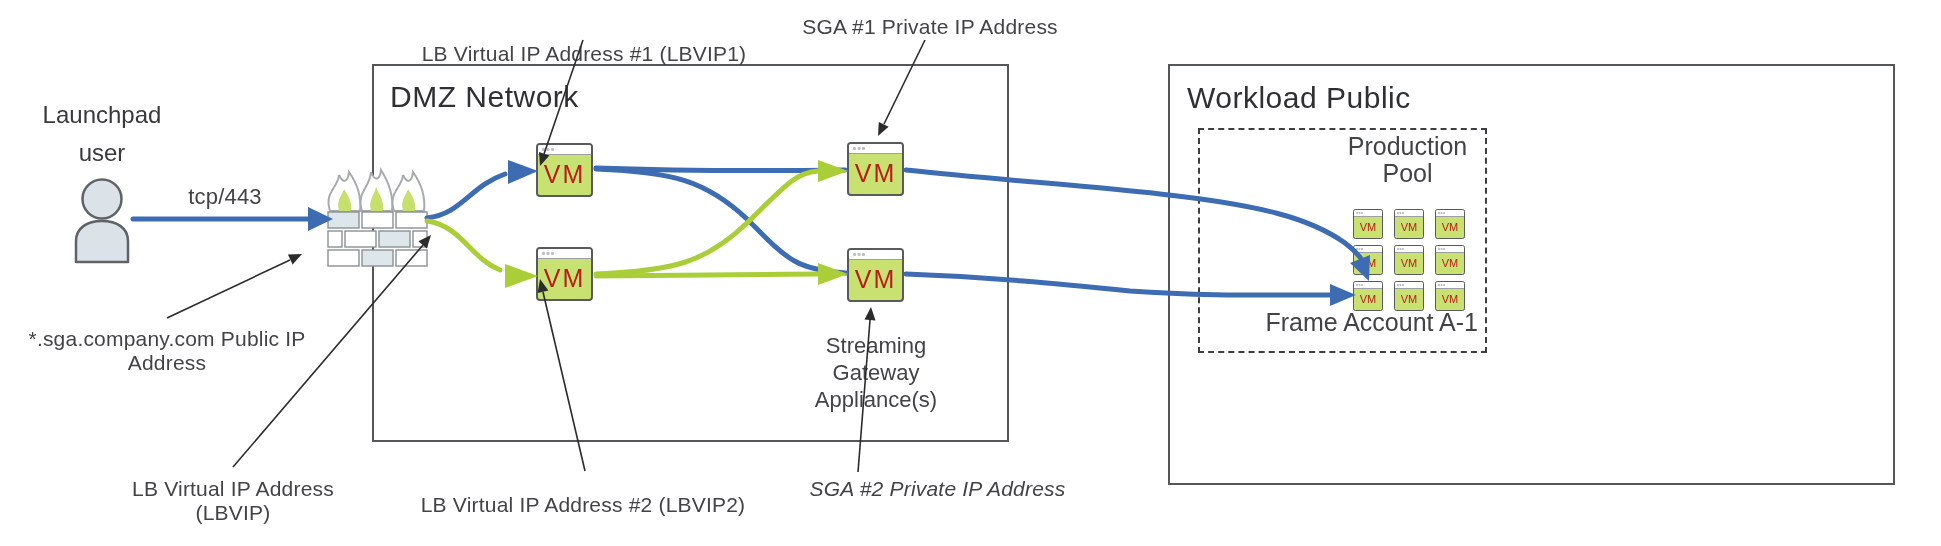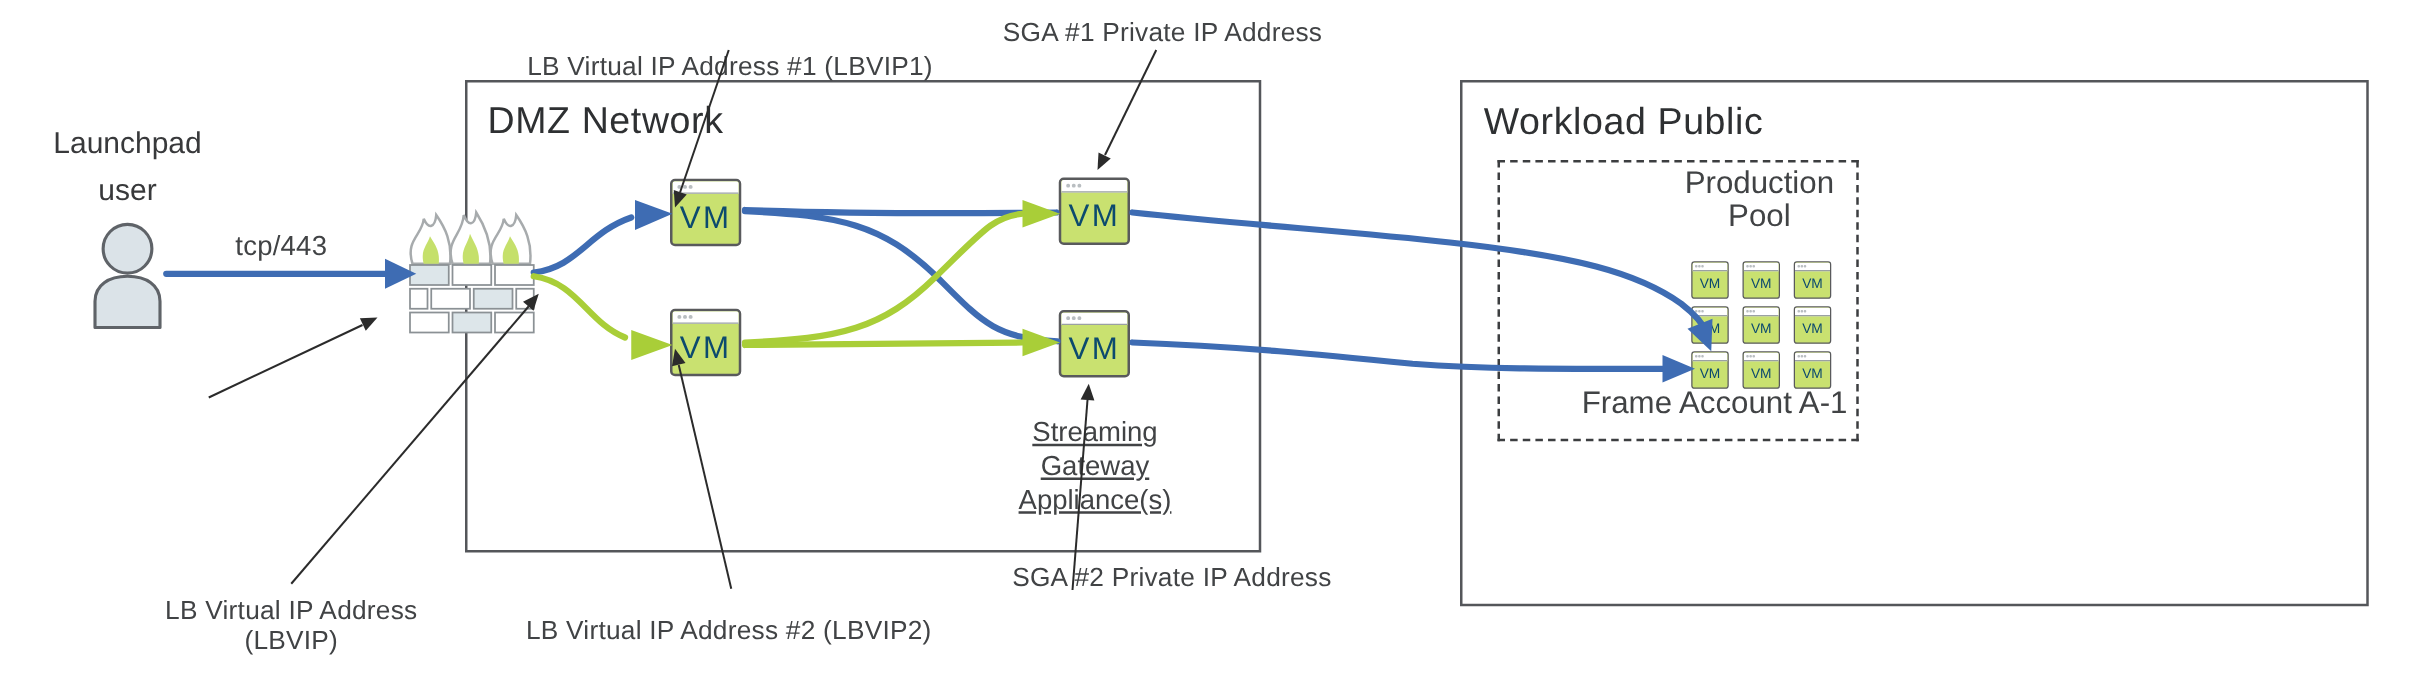--- a/index.html
+++ b/index.html
@@ -20,21 +20,21 @@
   .boxtitle{position:absolute; z-index:4; font-size:30px; letter-spacing:.5px; color:#2e3032;}
   
   .ann{position:absolute; z-index:4; font-size:21px; letter-spacing:.2px; line-height:24px; color:var(--label); text-align:center;}
   .nodelabel{position:absolute; z-index:4; font-size:22px; line-height:27px; color:var(--label); text-align:center; white-space:pre-line;}
   
   .vm{position:absolute; z-index:3; width:57px; height:54px; box-sizing:border-box;
       border:2.5px solid var(--vm-border); border-radius:4px; background:var(--vm-green); overflow:hidden;}
   .vm .bar{position:relative; height:9px; background:#fff; border-bottom:1.5px solid #9aa0a3;}
   .vm .bar::before{content:''; position:absolute; left:4px; top:3px; width:2.5px; height:2.5px; border-radius:50%;
       background:#b9bec1; box-shadow:4.5px 0 0 #b9bec1, 9px 0 0 #b9bec1;}
-  .vm .vmlabel{display:block; text-align:center; font-size:25px; letter-spacing:2px; line-height:38px; color:#0c4a6e;}
+  .vm .vmlabel{display:block; text-align:center; font-size:25px; letter-spacing:2px; line-height:38px; color:#b91c1c;}
   
   .vm.small{width:30px; height:30px; border-width:1.5px; border-radius:2.5px;}
   .vm.small .bar{height:6px; border-bottom-width:1px;}
   .vm.small .bar::before{left:2px; top:2px; width:1.5px; height:1.5px; box-shadow:2.5px 0 0 #b9bec1, 5px 0 0 #b9bec1;}
   .vm.small .vmlabel{font-size:11px; letter-spacing:0; line-height:21px;}
   #pool-grid{position:absolute; left:1353px; top:209px; z-index:3; display:grid;
       grid-template-columns:repeat(3,30px); grid-auto-rows:30px; column-gap:11px; row-gap:6px;}
   #pool-grid .vm{position:relative; left:0; top:0;}
   
   #overlay{position:absolute; left:0; top:0; z-index:5; pointer-events:none;}
@@ -64,27 +64,29 @@
   <div class="title-big ml" style="left:12px; top:96px; width:180px;">Launchpad
 user</div>
   <div class="boxtitle" style="left:390px; top:80px;">DMZ Network</div>
   <div class="boxtitle" style="left:1187px; top:81px;">Workload Public</div>
   <div class="nodelabel" style="left:1310px; top:133px; width:195px; font-size:25px; line-height:27px;">Production
 Pool</div>
   <div class="nodelabel" style="left:1198px; top:309px; width:280px; font-size:25px;text-align:right;">Frame Account A-1</div>
 
   <div class="ann" style="left:408px; top:15px; width:352px;margin-top:27px;">LB Virtual IP Address #1 (LBVIP1)</div>
   <div class="ann" style="left:785px; top:15px; width:290px;">SGA #1 Private IP Address</div>
+  <div class="ann ml" style="left:16px; top:327px; width:302px;">*.sga.company.com Public IP
+Address</div>
   <div class="ann ml" style="left:83px; top:477px; width:300px;">LB Virtual IP Address
 (LBVIP)</div>
   <div class="ann" style="left:403px; top:477px; width:360px;margin-top:16px;">LB Virtual IP Address #2 (LBVIP2)</div>
-  <div class="ann" style="left:795px; top:451px; width:285px;">SGA #2 Private IP Address</div>
+  <div class="ann" style="left:795px; top:477px; width:285px;font-style:italic;">SGA #2 Private IP Address</div>
   <div class="ann" style="left:170px; top:185px; width:110px; font-size:22px;">tcp/443</div>
 
-  <div class="nodelabel" style="left:776px; top:332px; width:200px;text-decoration:underline;">Streaming
+  <div class="nodelabel" style="left:776px; top:332px; width:200px;">Streaming
 Gateway
 Appliance(s)</div>
 
   <div class="vm" style="left:536px; top:143px;">
     <div class="bar"></div>
     <span class="vmlabel">VM</span>
   </div>
   <div class="vm" style="left:536px; top:247px;">
     <div class="bar"></div>
     <span class="vmlabel">VM</span>

